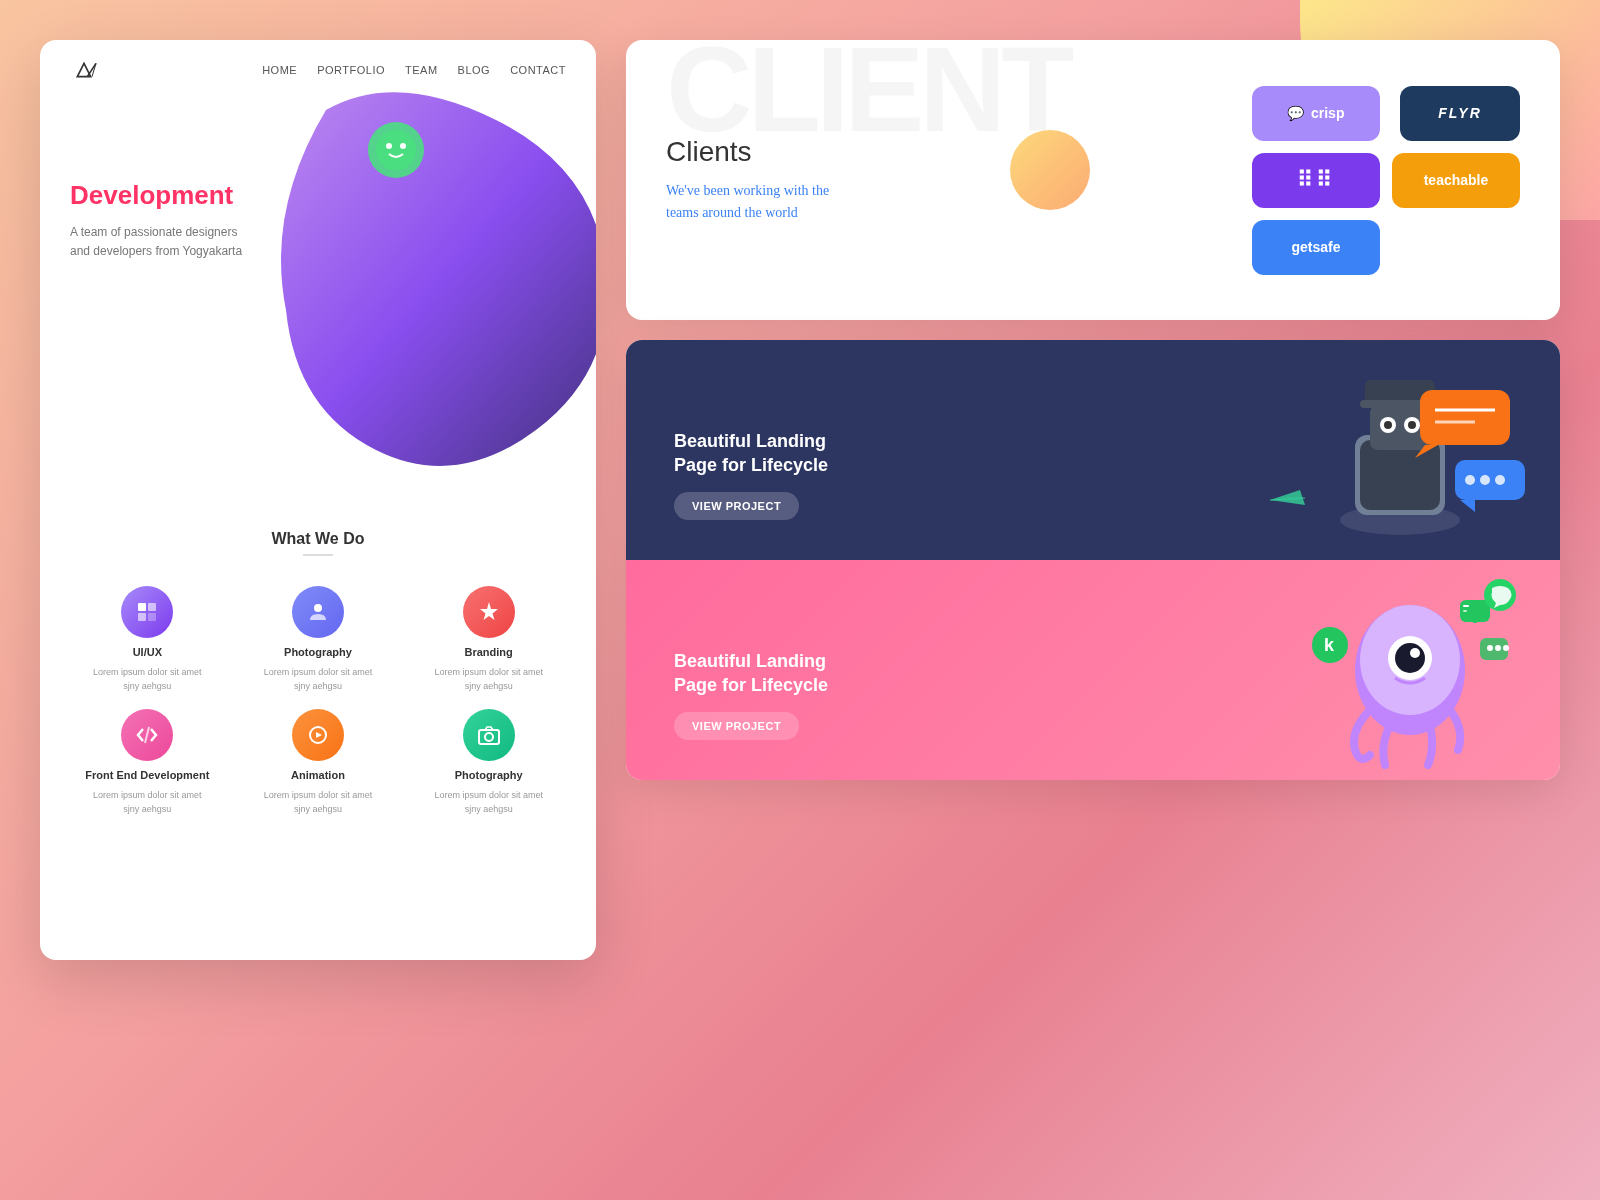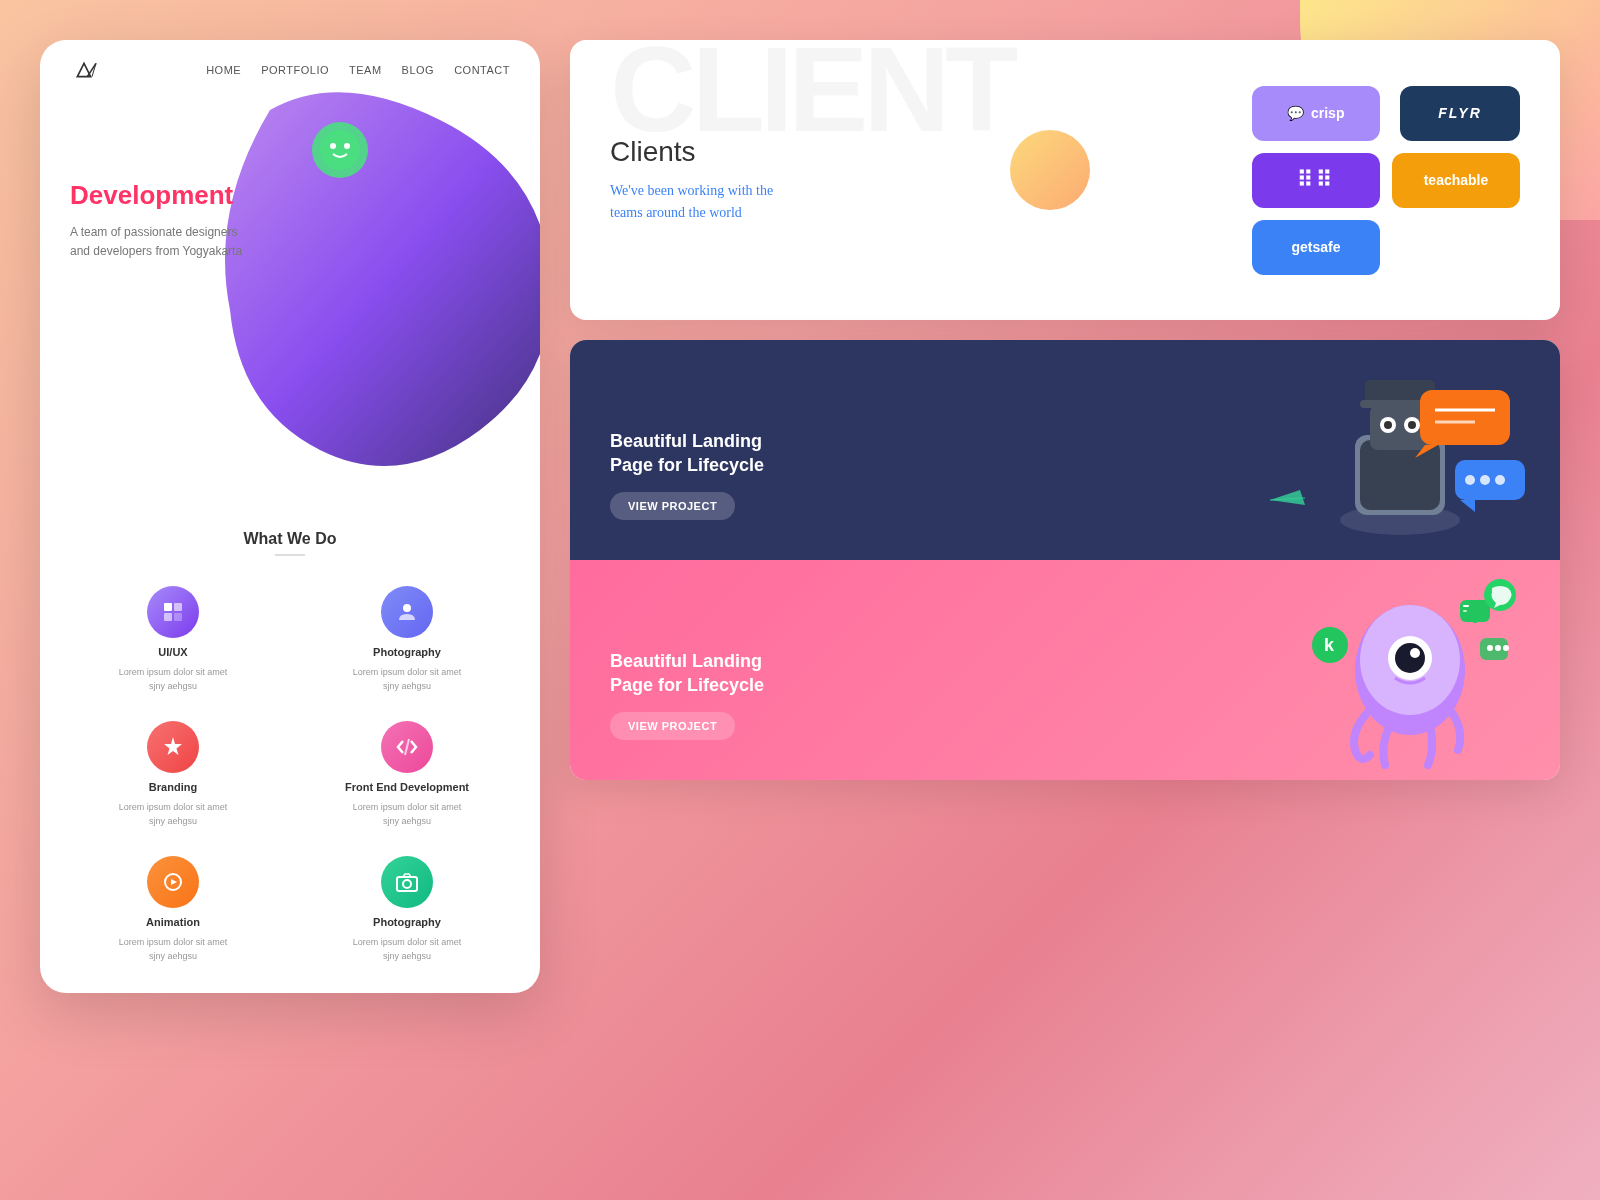--- a/index.html
+++ b/index.html
@@ -26,24 +26,24 @@
       inset: 0;
       z-index: 1;
       display: flex;
       align-items: flex-start;
       padding: 40px;
       gap: 30px;
     }
 
     
     .left-card {
-      width: 500px;
+      width: 556px;
       min-height: 920px;
       background: white;
-      border-radius: 26px;
+      border-radius: 16px;
       box-shadow: 0 20px 60px rgba(0,0,0,0.15);
       overflow: hidden;
       position: relative;
       flex-shrink: 0;
     }
 
     
     .nav {
       display: flex;
       align-items: center;
@@ -121,22 +121,22 @@
       margin-bottom: 6px;
     }
     .services-divider {
       width: 30px;
       height: 2px;
       background: #ddd;
       margin: 0 auto 30px;
     }
     .services-grid {
       display: grid;
-      grid-template-columns: repeat(2, 1fr);
-      gap: 28px;
+      grid-template-columns: repeat(3, 1fr);
+      gap: 16px;
       padding: 0 10px;
     }
     .service-item {
       display: flex;
       flex-direction: column;
       align-items: center;
       gap: 8px;
     }
     .service-icon {
       width: 52px;
@@ -316,20 +316,21 @@
     .project-card-pink {
       background: linear-gradient(135deg, #ff6b9d 0%, #ff8fab 100%);
       padding: 40px 40px;
       min-height: 220px;
       display: flex;
       align-items: flex-end;
     }
     .project-info {
       z-index: 2;
       position: relative;
+      margin-left: 8px;
     }
     .project-name {
       font-size: 18px;
       font-weight: 700;
       color: white;
       line-height: 1.3;
       margin-bottom: 15px;
     }
     .view-project-btn {
       background: rgba(255,255,255,0.2);

